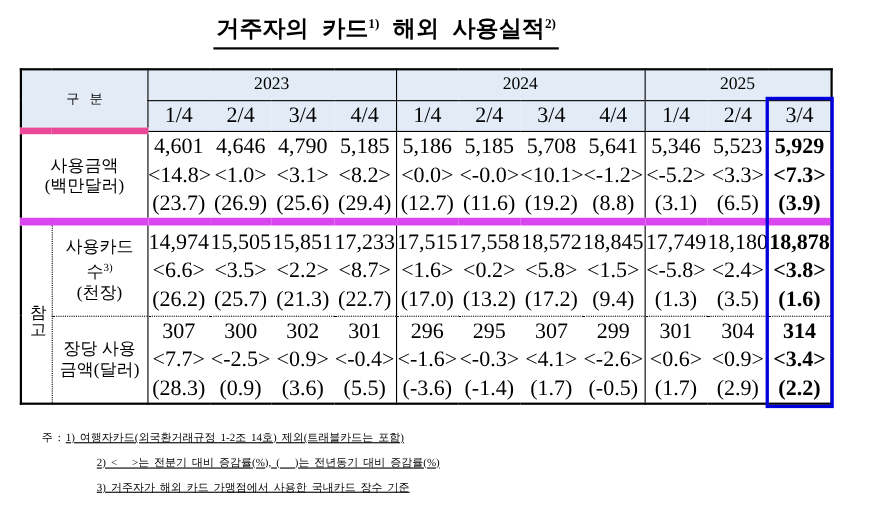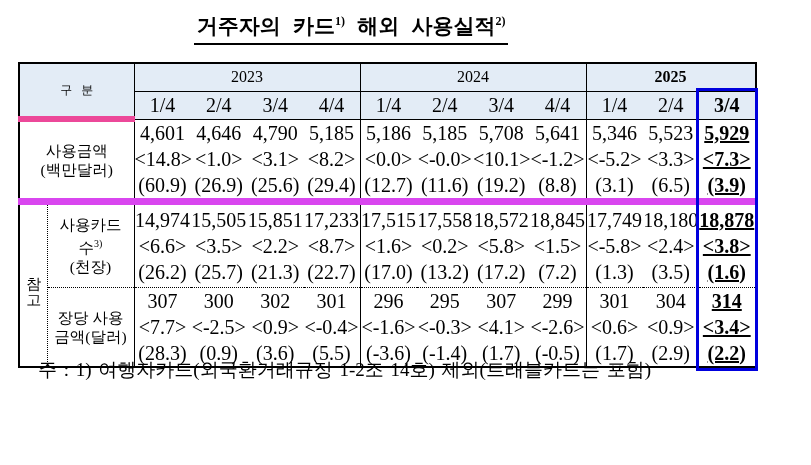--- a/index.html
+++ b/index.html
@@ -22,36 +22,36 @@
   tr.year-row { height:28px; }
   tr.quarter-row { height:28px; }
   tr.r1 { height:82px; }
   tr.r2 { height:86px; }
   tr.r3 { height:80px; }
   .corner { background:var(--header-bg); border-right:1px solid #000; border-bottom:6px solid #ec4899;
     white-space:pre; font-size:12px; }
   .year-cell { background:var(--header-bg); border-bottom:1px solid #000; font-size:16px;margin-top:12px; }
   .gl { border-left:1px solid #000; }
   tr.quarter-row th { background:var(--header-bg); border-bottom:1px solid #000; }
-  .bold { font-weight:bold; }
+  .bold { font-weight:normal; }
   tr.r1 th, tr.r1 td { border-bottom:7px solid #d946ef; }
   tr.r2 td, tr.r2 th.sub-label { border-bottom:1px dotted #000; }
   .chamgo { border-right:1px dotted #000; writing-mode:vertical-rl; text-orientation:upright;
     letter-spacing:4px; font-size:15px; }
   .row-label { border-right:1px solid #000; line-height:19px; font-size:15.5px; }
   .row-label sup { font-size:10px; vertical-align:super; }
   td div { line-height:26px; }
-  td.hl-cell { font-weight:bold;text-decoration:underline; }
+  td.hl-cell { font-weight:bold; }
 
   
   .highlight-box { position:absolute; border:3px solid var(--hl); pointer-events:none; }
 
   
-  .footnotes { position:absolute; left:38px; top:359px; font-size:19px; line-height:22.5px;
-    word-spacing:2px; }
+  .footnotes { position:absolute; left:38px; top:388px; font-size:10px; line-height:22.5px;
+    word-spacing:2px;text-decoration:underline; }
   .fn-line { white-space:pre-wrap; }
   .fn-label { display:inline-block; }
   .fn-indent { padding-left:50px; }
 </style>
 </head>
 <body>
 
 <div class="page">
 
   <div class="title-bar">
@@ -98,21 +98,21 @@
       </thead>
       <tbody>
         <tr class="r1">
           <th class="row-label" colspan="2">
             <div>사용금액</div>
             <div>(백만달러)</div>
           </th>
         <td class="">
               <div>4,601</div>
               <div>&lt;14.8&gt;</div>
-              <div>(60.9)</div>
+              <div>(23.7)</div>
             </td>
             <td class="">
               <div>4,646</div>
               <div>&lt;1.0&gt;</div>
               <div>(26.9)</div>
             </td>
             <td class="">
               <div>4,790</div>
               <div>&lt;3.1&gt;</div>
               <div>(25.6)</div>
@@ -196,21 +196,21 @@
               <div>(13.2)</div>
             </td>
             <td class="">
               <div>18,572</div>
               <div>&lt;5.8&gt;</div>
               <div>(17.2)</div>
             </td>
             <td class="">
               <div>18,845</div>
               <div>&lt;1.5&gt;</div>
-              <div>(7.2)</div>
+              <div>(9.4)</div>
             </td>
             <td class="gl ">
               <div>17,749</div>
               <div>&lt;-5.8&gt;</div>
               <div>(1.3)</div>
             </td>
             <td class="">
               <div>18,180</div>
               <div>&lt;2.4&gt;</div>
               <div>(3.5)</div>
@@ -282,15 +282,17 @@
               <div>(2.2)</div>
             </td>
           </tr>
       </tbody>
     </table>
     <div class="highlight-box" style="left: 678px; top: 26px; width: 61.5312px; height: 283px;"></div>
   </div>
 
   <div class="footnotes">
     <div class="fn-line"><span class="fn-label">주 : </span><span>1) 여행자카드(외국환거래규정 1-2조 14호) 제외(트래블카드는 포함)</span></div>
+    <div class="fn-line fn-indent"><span>2) &lt;   &gt;는 전분기 대비 증감률(%), (   )는 전년동기 대비 증감률(%)</span></div>
+    <div class="fn-line fn-indent"><span>3) 거주자가 해외 카드 가맹점에서 사용한 국내카드 장수 기준</span></div>
   </div>
 
 </div>
 
 </body></html>

